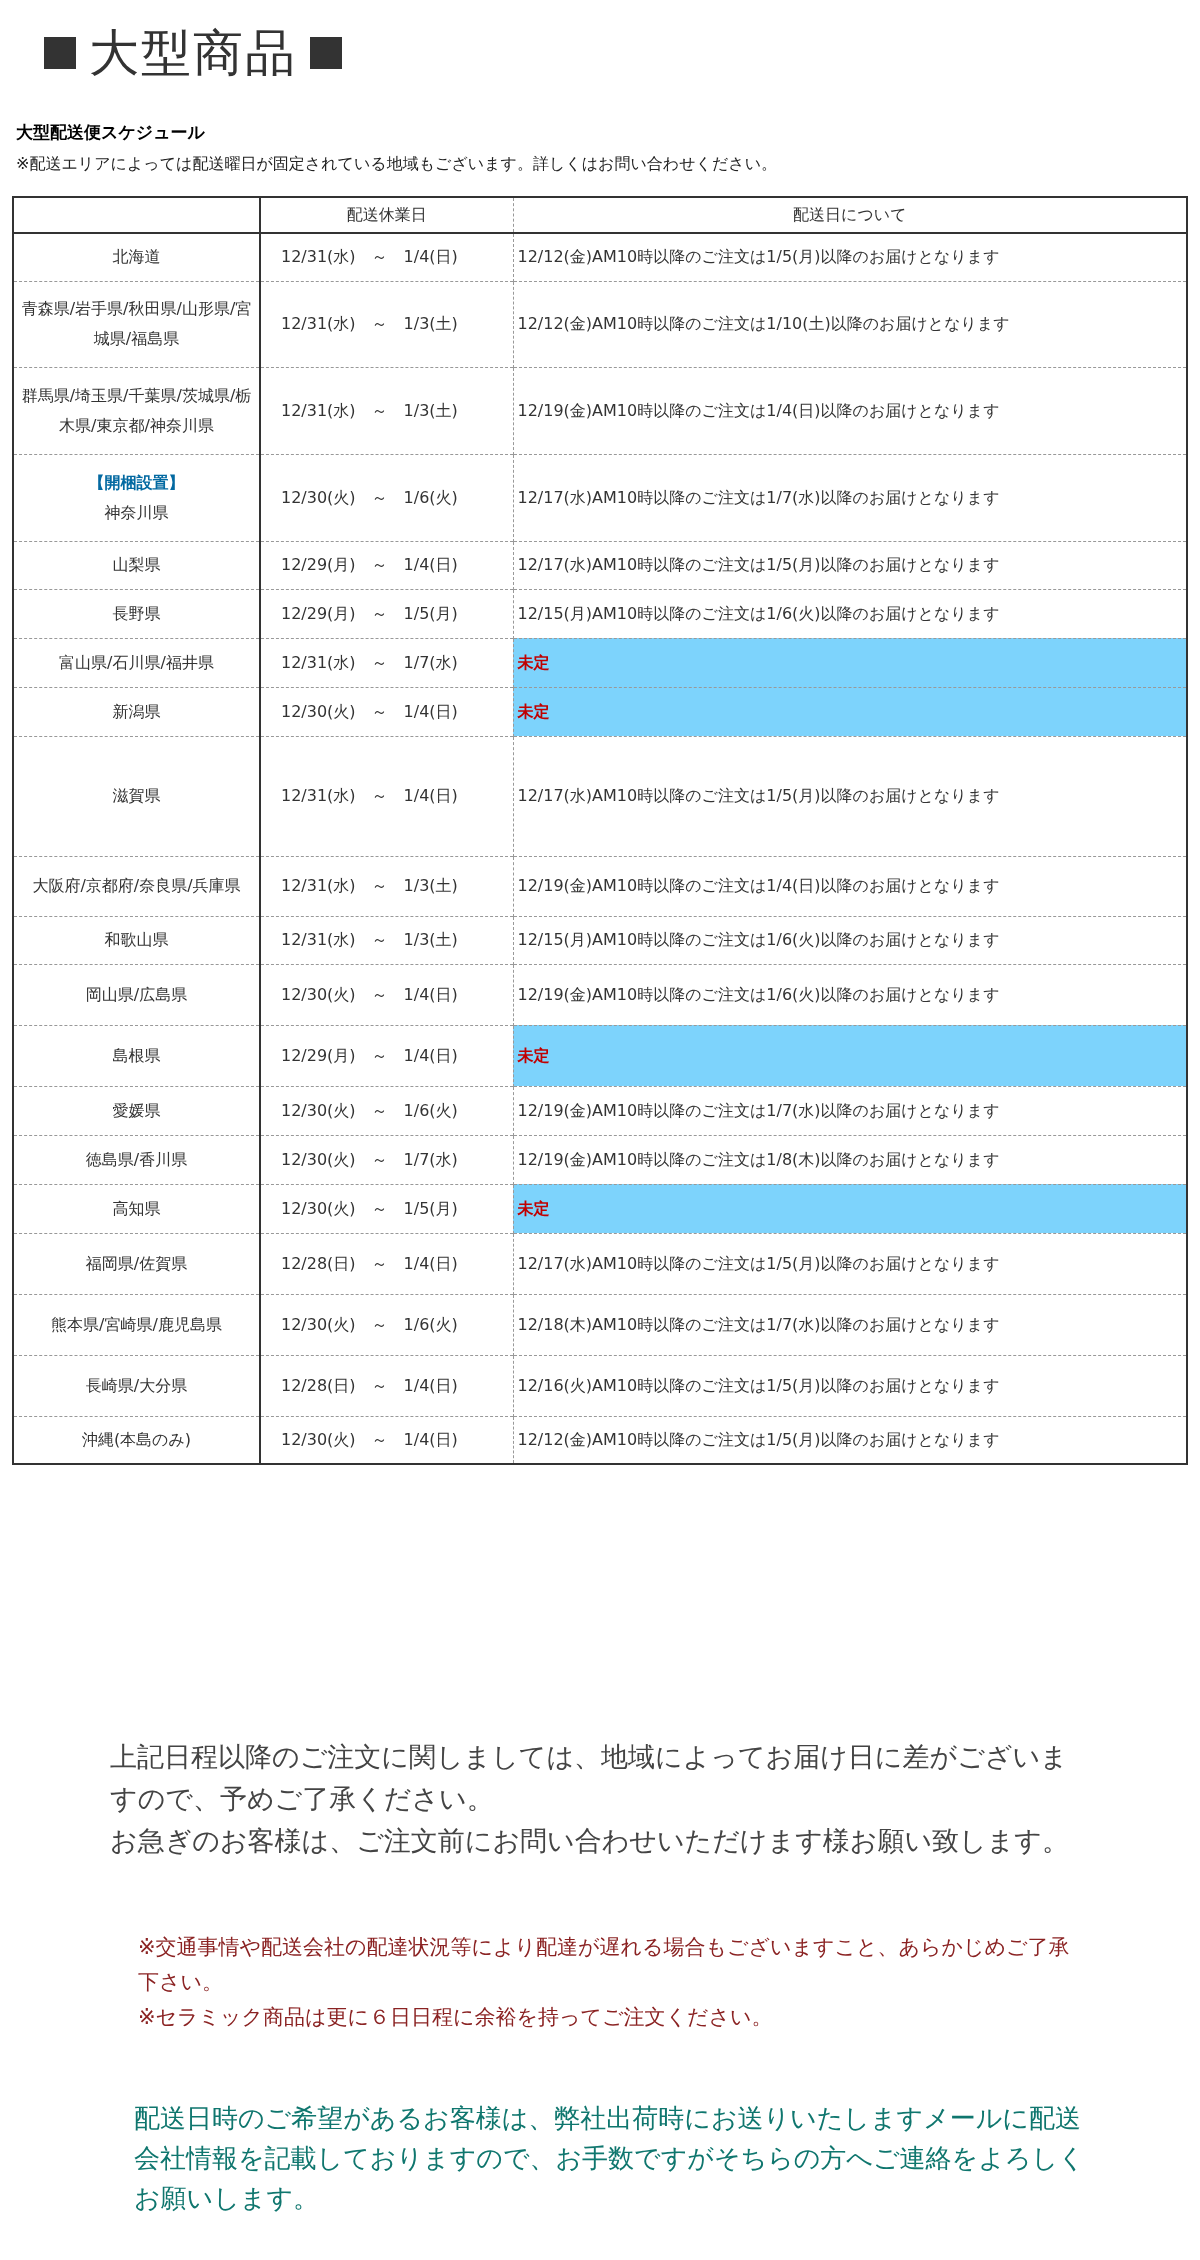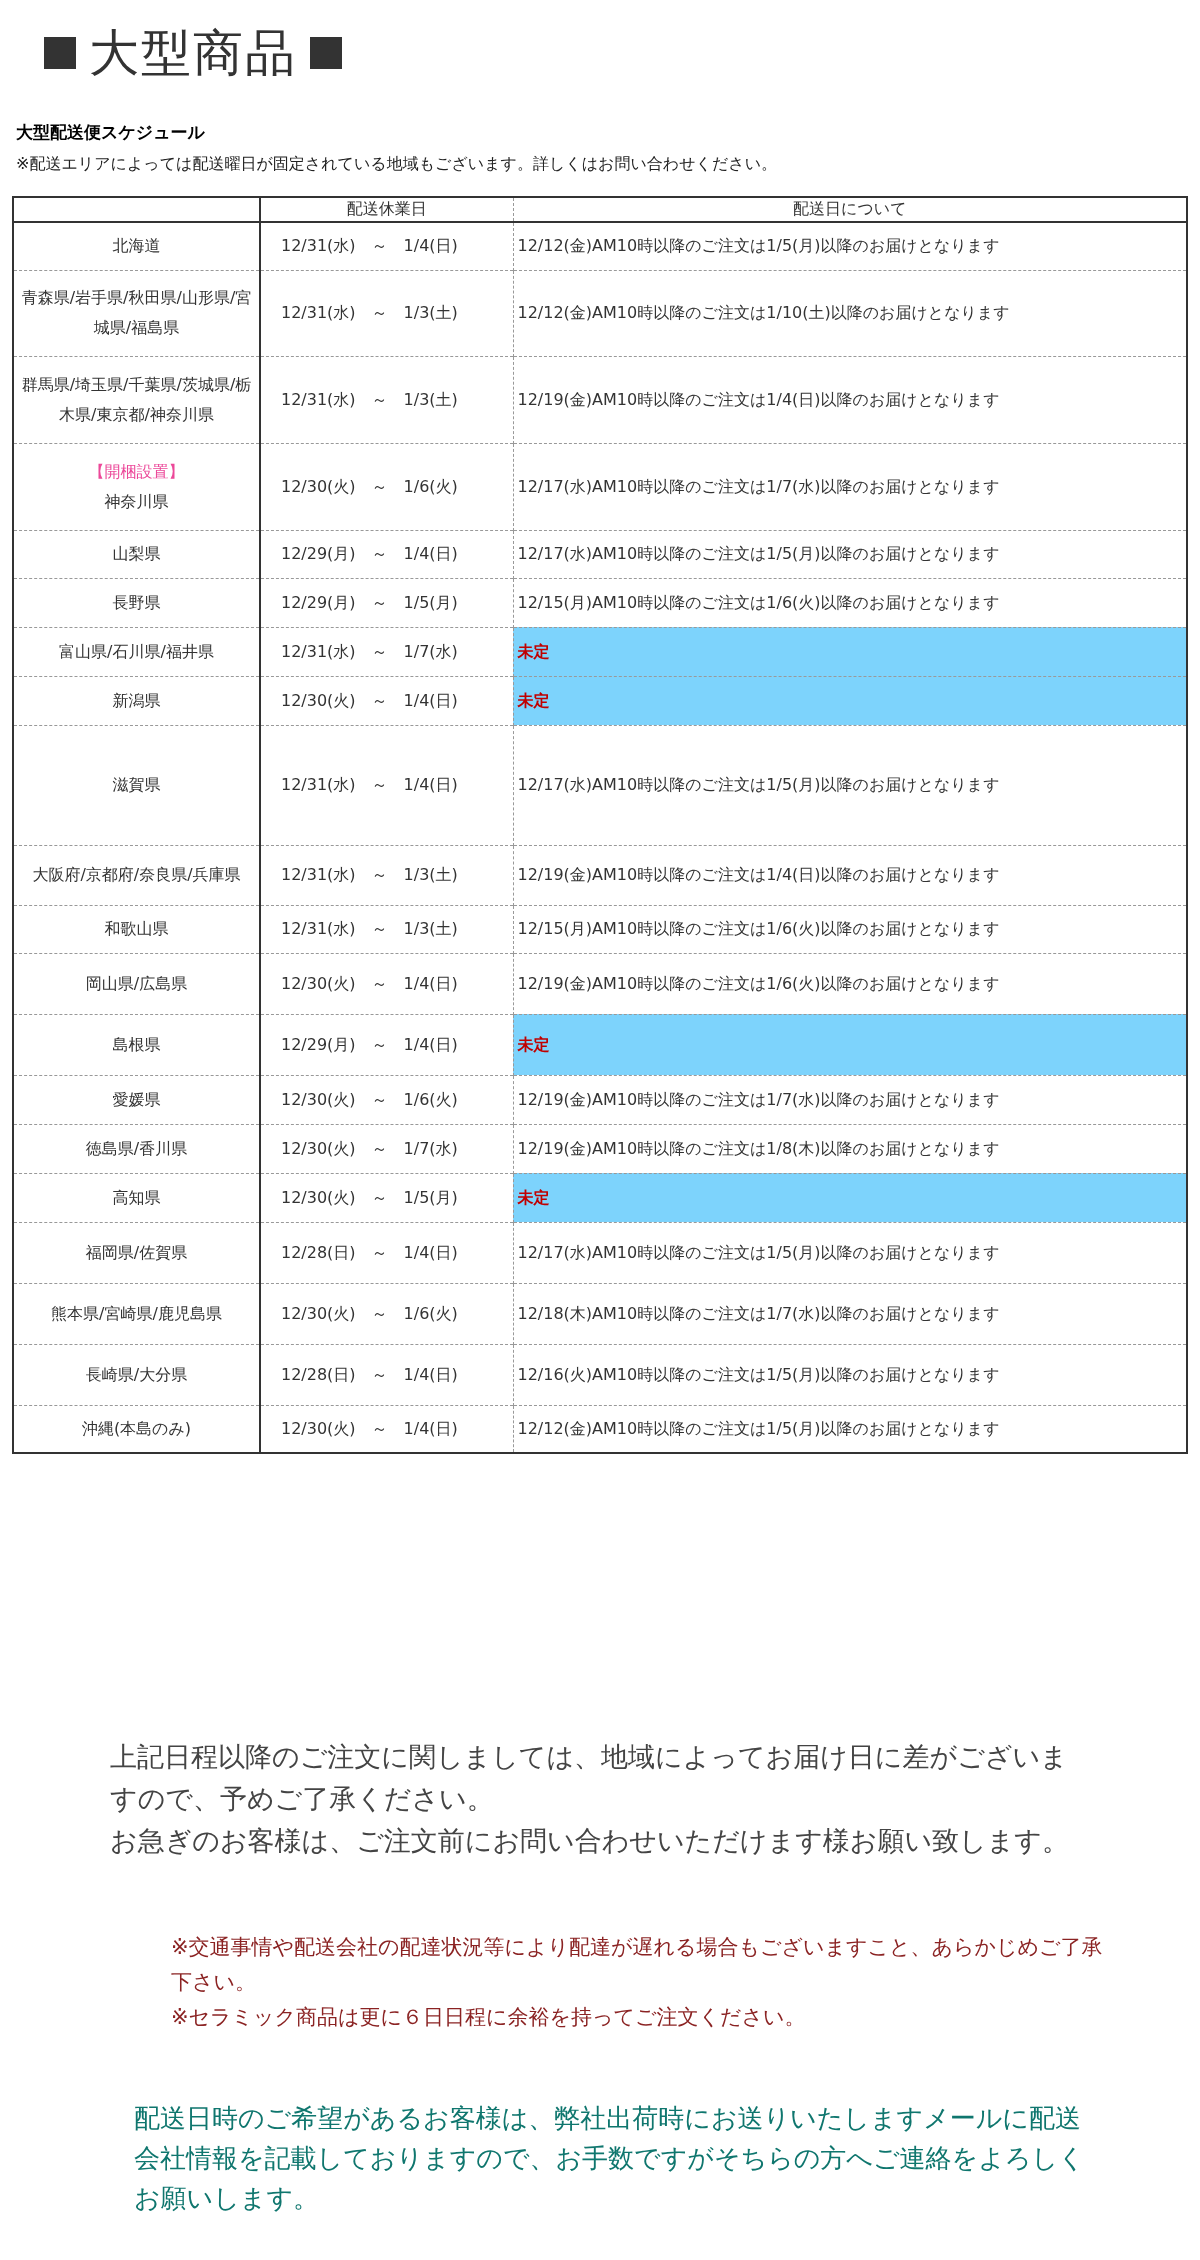--- a/index.html
+++ b/index.html
@@ -24,43 +24,43 @@
 
     table.schedule {
       position: absolute; left: 12px; top: 196px; width: 1174px;
       border-collapse: collapse; table-layout: fixed;
       border: 2px solid #333333; font-size: 16px; color: #333333;
     }
     table.schedule col.c-region { width: 247px; }
     table.schedule col.c-closed { width: 253px; }
     table.schedule col.c-info { width: 674px; }
     table.schedule th {
-      font-weight: normal; height: 25px; text-align: center; font-size: 16px; color: #333333;
+      font-weight: normal; height: 36px; text-align: center; font-size: 16px; color: #333333;
       border-bottom: 2px solid #333333;
       font-family: Liberation Serif, serif;
     }
     table.schedule td {
       border-top: 1px dashed #999999; vertical-align: middle; line-height: 30px;
     }
     table.schedule tr:first-child td { border-top: none; }
     .cell-region { text-align: center; padding: 0 6px; border-right: 2px solid #333333; }
     .cell-closed { padding-left: 20px; white-space: pre; border-right: 1px dashed #999999; }
     .cell-info { padding-left: 4px; white-space: nowrap; }
     th.h-region { border-right: 2px solid #333333; }
     th.h-closed { border-right: 1px dashed #999999; }
     .cell-info.pending { background: #7dd3fc; color: #c00000; font-weight: bold; }
-    .region-tag { display: block; color: #ec4899; font-weight: normal; }
+    .region-tag { display: block; color: #0369a1; font-weight: bold; }
 
     .notice-main {
       position: absolute; left: 110px; top: 1736px; width: 980px;
       font-size: 27px; line-height: 42px; color: #444444;
     }
     .notice-warn {
       position: absolute; left: 138px; top: 1930px; width: 940px;
-      font-size: 21px; line-height: 35px; color: #8b2323; margin-left: 33px;
+      font-size: 21px; line-height: 35px; color: #8b2323;
     }
     .notice-contact {
       position: absolute; left: 134px; top: 2098px; width: 960px;
       font-size: 26px; line-height: 40px; color: #0f766e;
     }
   </style>
 </head>
 <body>
 
 <h1 class="page-title">

